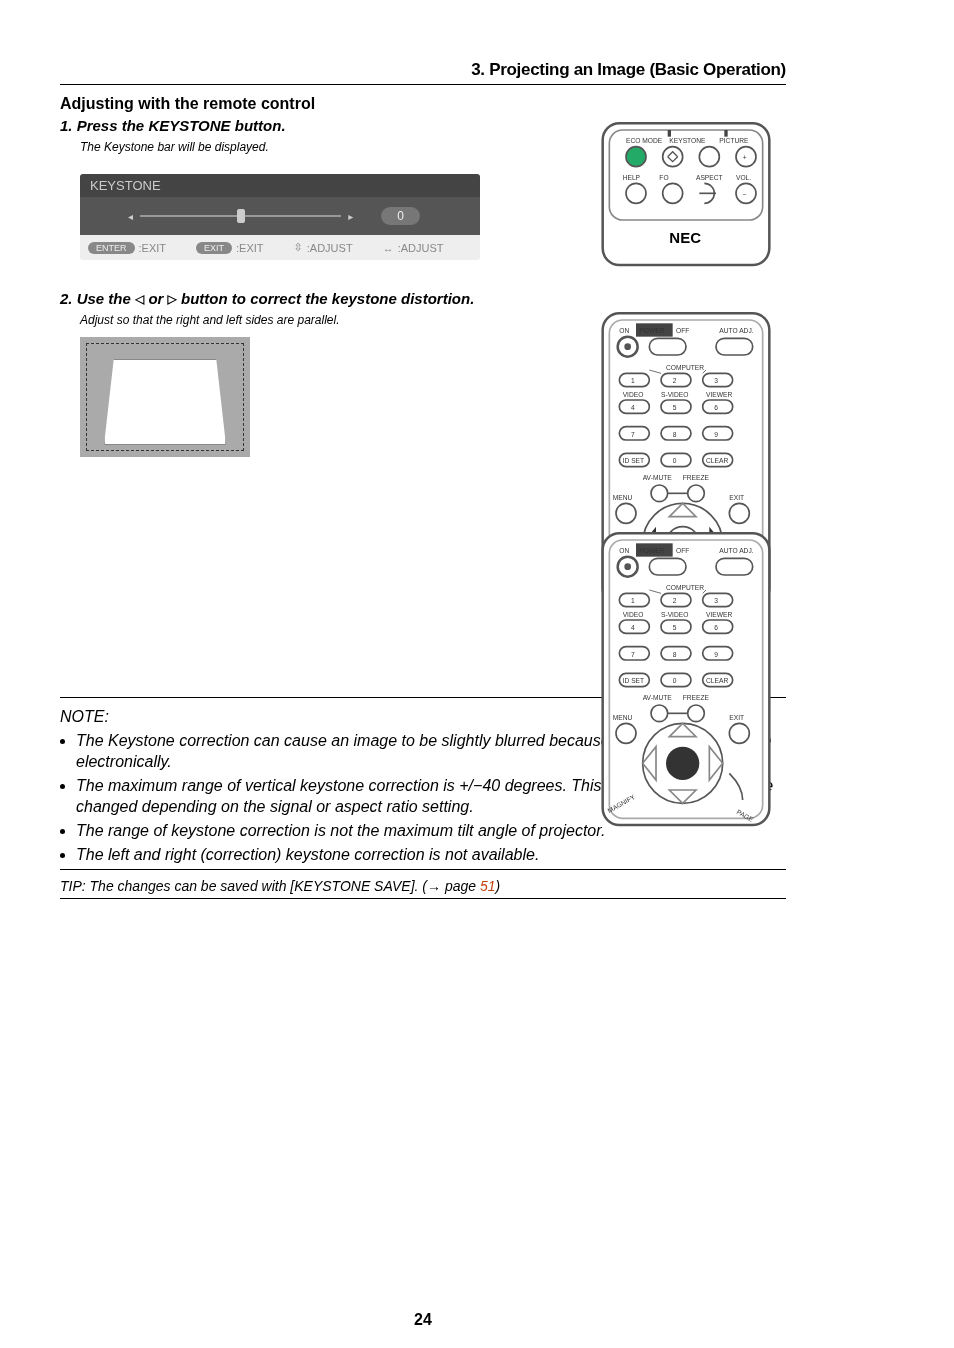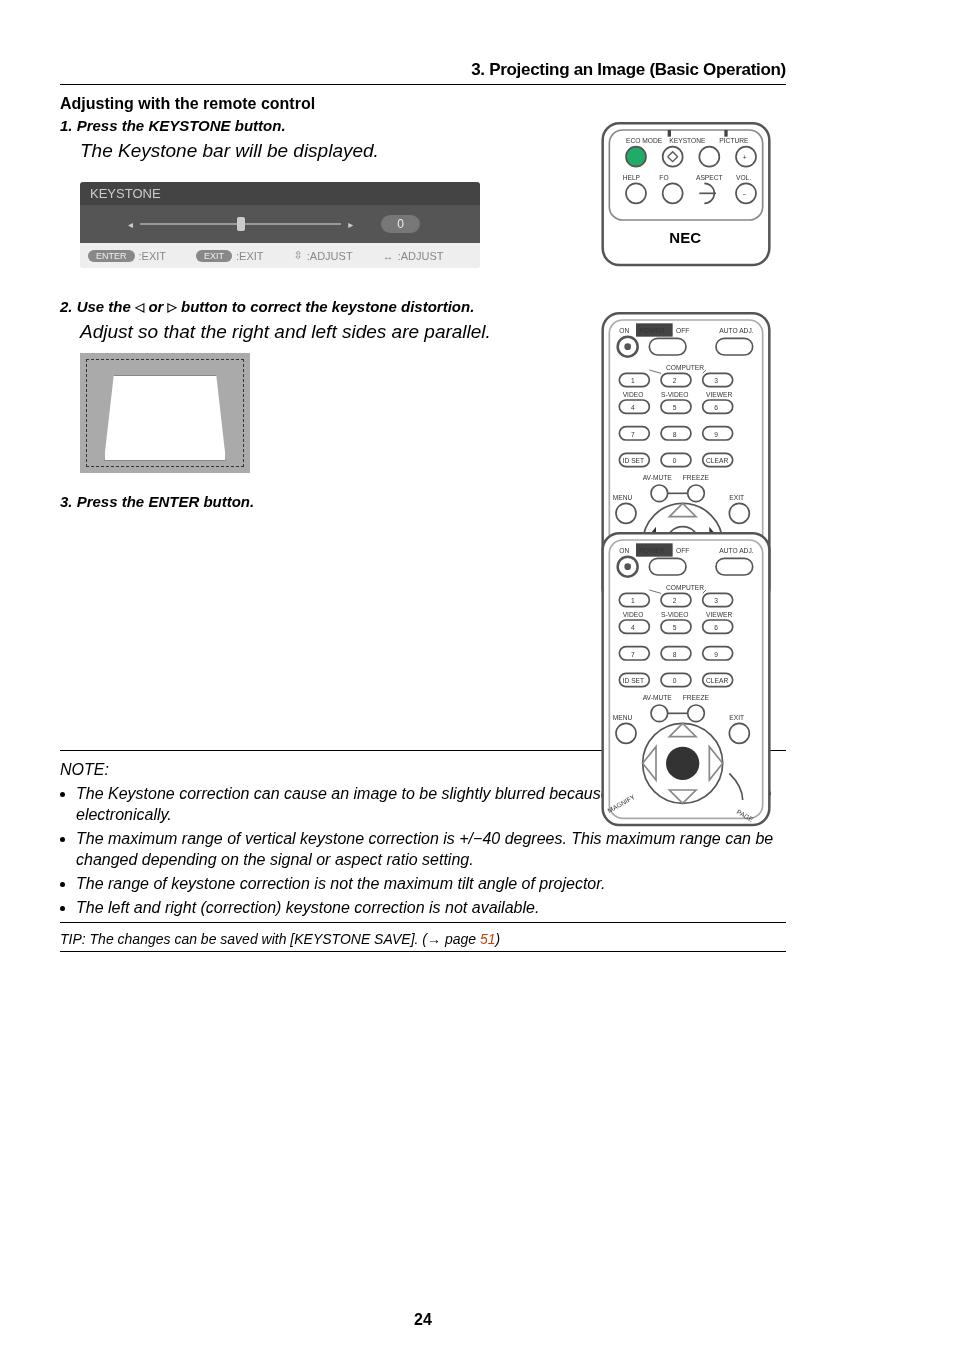--- a/index.html
+++ b/index.html
@@ -32,21 +32,21 @@
   .step {
     margin-top: 4px;
   }
   .step-heading {
     font-weight: 700;
     font-style: italic;
     font-size: 15px;
   }
   .step-body {
     font-style: italic;
-    font-size: 19px;
+    font-size: 12px;
     margin-left: 20px;
     margin-top: 6px;
   }
   .keystone-bar {
     margin: 20px 0 30px 20px;
     width: 400px;
     font-family: Arial, sans-serif;
     color: #bbb;
     font-size: 12px;
   }
@@ -248,23 +248,20 @@
       <span>2.  Use the  </span><span class="tri">◁</span><span> or </span><span class="tri">▷</span><span> button to correct the keystone distortion.</span>
     </div>
     <div class="step-body">Adjust so that the right and left sides are parallel.</div>
   </div>
 
   <div class="trapezoid-box">
     <div class="trapezoid-dash"></div>
     <div class="inner-rect"></div>
   </div>
 
-  <div class="step">
-    <div class="step-heading">3.  Press the ENTER button.</div>
-  </div>
 
   <div class="remote-side remote-top">
     <svg class="remote-svg" viewBox="0 0 120 100">
       <rect x="10" y="2" width="100" height="85" rx="10" fill="#fff" stroke="#555" stroke-width="1.5"></rect>
       <rect x="14" y="6" width="92" height="54" rx="8" fill="none" stroke="#888"></rect>
       <text x="24" y="14" class="remote-label-tiny">ECO MODE</text>
       <text x="50" y="14" class="remote-label-tiny">KEYSTONE</text>
       <text x="80" y="14" class="remote-label-tiny">PICTURE</text>
       <circle cx="30" cy="22" r="6" fill="#2a6" stroke="#555"></circle>
       <circle cx="52" cy="22" r="6" fill="none" stroke="#555"></circle>

